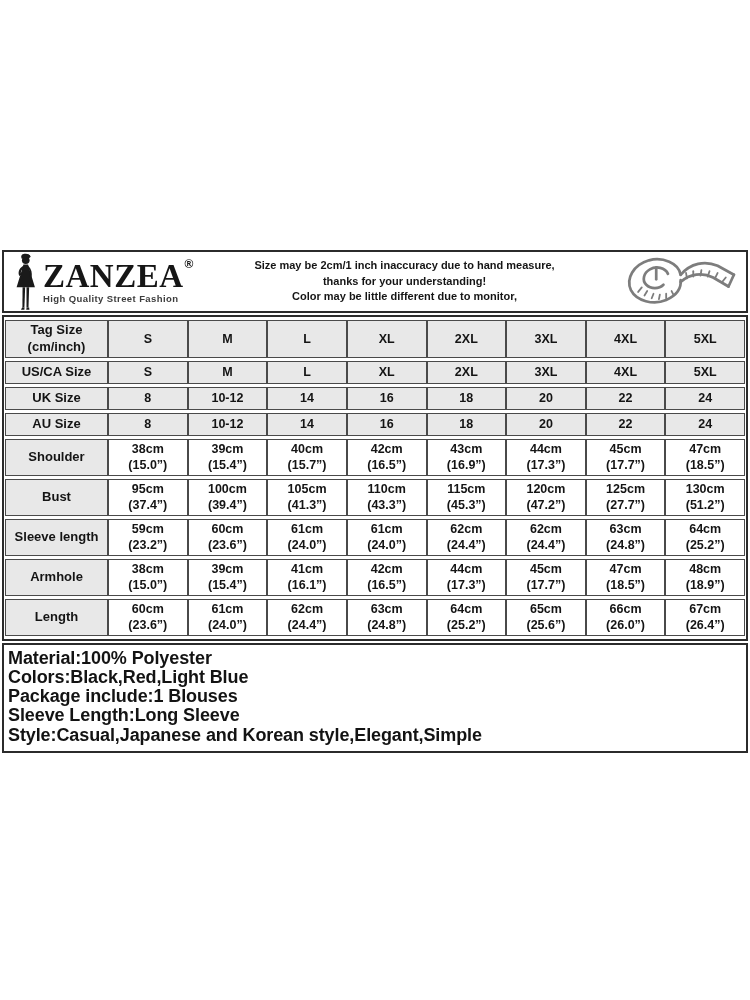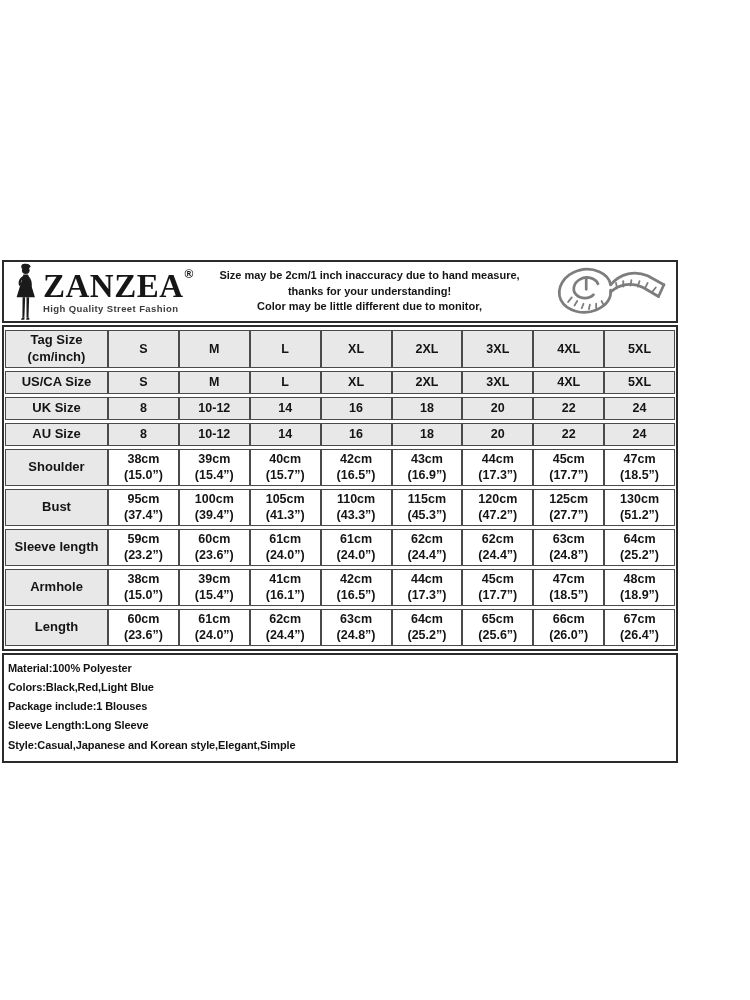--- a/index.html
+++ b/index.html
@@ -1,21 +1,21 @@
 <!DOCTYPE html>
 <html><head>
 <meta charset="utf-8">
 <style>
   html,body{margin:0;padding:0;}
   body{
     width:750px;height:1000px;background:#ffffff;position:relative;
     font-family:"Liberation Sans", sans-serif;color:#111;
     -webkit-font-smoothing:antialiased;overflow:hidden;
   }
-  .content{position:absolute;left:2px;top:260px;width:676px;}
+  .content{position:absolute;left:2px;top:250px;width:746px;}
 
   
   .header-box{
     box-sizing:border-box;border:2px solid #2b2b2b;height:63px;
     display:flex;align-items:center;margin-bottom:2px;background:#fff;
   }
   .logo{flex:0 0 196px;display:flex;align-items:center;padding-left:5px;}
   .logo svg{display:block;}
   .logo-text{margin-left:2px;line-height:1;}
   .brand-line{display:flex;align-items:flex-start;}
@@ -47,21 +47,21 @@
   table.size td{font-size:12.5px;line-height:1.32;background:#ffffff;}
   table.size td.shaded{background:#e8e8e8;}
   tr.r-short th, tr.r-short td{height:23px;}
   tr.r-tall th, tr.r-tall td{height:36px;}
 
   
   .details-box{
     box-sizing:border-box;border:2px solid #2b2b2b;background:#fff;
     padding:4px 4px 6px 4px;
   }
-  .detail-line{font-size:11px;font-weight:bold;line-height:19.2px;color:#131313;letter-spacing:-.1px;}
+  .detail-line{font-size:18px;font-weight:bold;line-height:19.2px;color:#131313;letter-spacing:-.1px;}
 </style>
 </head>
 <body>
 
 <div class="content">
 
   <div class="header-box">
     <div class="logo">
       <svg width="32" height="58" viewBox="0 0 36 76" aria-hidden="true">
         <g fill="#1a1a1a">

